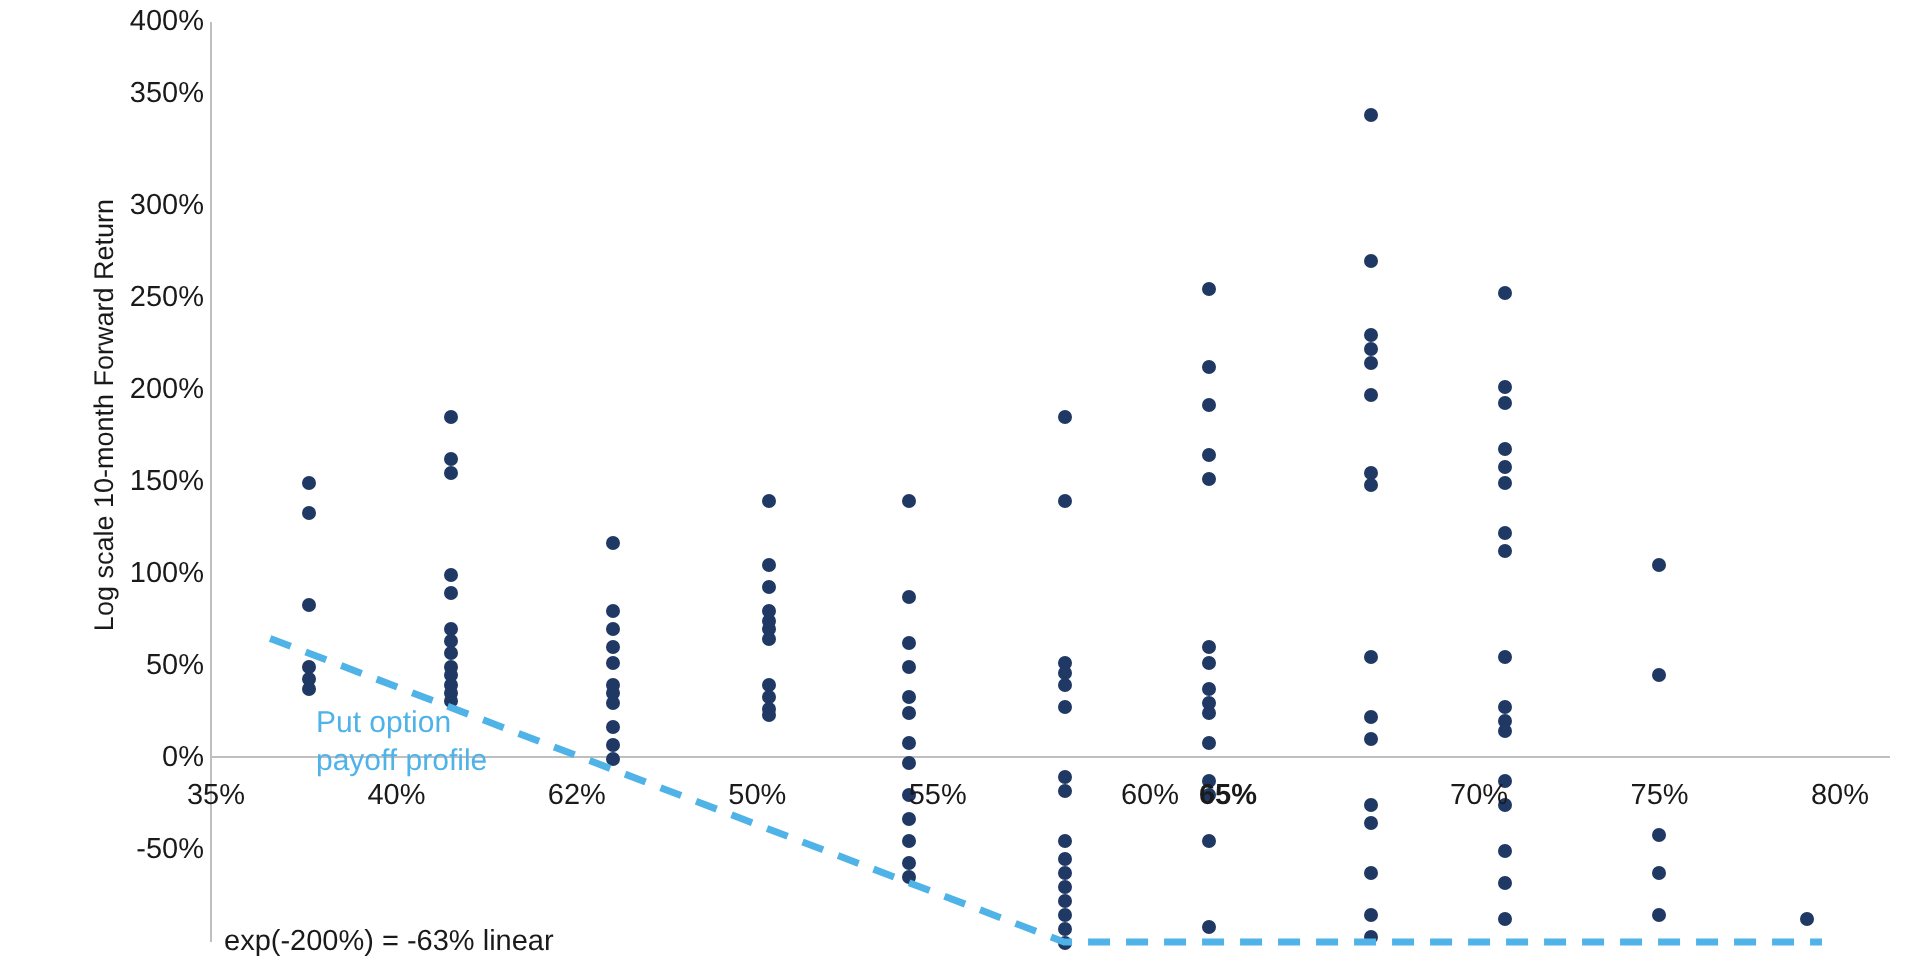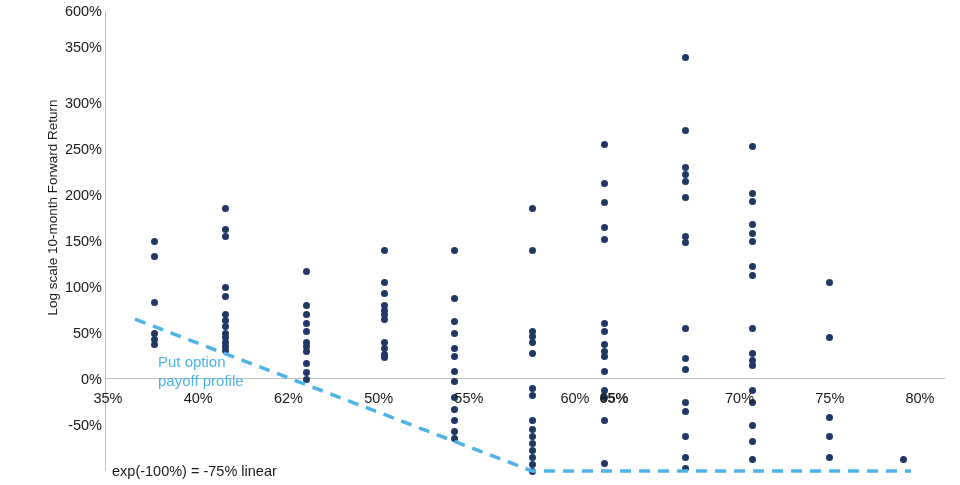--- a/index.html
+++ b/index.html
@@ -108,21 +108,21 @@
 
 <div id="chart-root">
 
 
   <div id="y-axis-title">Log scale 10-month Forward Return</div>
 
   <div id="y-axis-line"></div>
   <div id="x-axis-line"></div>
 
   <div id="y-tick-layer">
-      <div class="y-tick-label" style="top: 11px;">600%</div>
+      <div class="y-tick-label" style="top: 11px;">400%</div>
       <div class="y-tick-label" style="top: 47px;">350%</div>
       <div class="y-tick-label" style="top: 103px;">300%</div>
       <div class="y-tick-label" style="top: 149px;">250%</div>
       <div class="y-tick-label" style="top: 195px;">200%</div>
       <div class="y-tick-label" style="top: 241px;">150%</div>
       <div class="y-tick-label" style="top: 287px;">100%</div>
       <div class="y-tick-label" style="top: 333px;">50%</div>
       <div class="y-tick-label" style="top: 379px;">0%</div>
       <div class="y-tick-label" style="top: 425px;">-50%</div>
       <div class="y-tick-label" style="top: 497px; text-decoration: underline;">-100%</div>
@@ -256,21 +256,21 @@
       <div class="pt" style="left: 903.76px; top: 459.96px; background: rgb(31, 56, 100);"></div>
     </div>
 
   <svg id="payoff-line" width="960" height="485">
     <polyline id="payoff-poly" fill="none" stroke-width="3.5" stroke-dasharray="11,8" stroke-linecap="butt" points="135.06666666666666,319.20000000000005 532.0444444444445,471 910.9777777777778,471" stroke="#4fb3e8"></polyline>
   </svg>
 
   <div id="payoff-label" style="color: rgb(79, 179, 232);">Put option
 payoff profile</div>
 
-  <div id="footnote">exp(-100%) = -75% linear</div>
+  <div id="footnote">exp(-200%) = -63% linear</div>
 
 <div class="x-tick-label" style="left: 108px;">35%</div>
     <div class="x-tick-label" style="left: 198.222px;">40%</div>
     <div class="x-tick-label" style="left: 288.444px;">62%</div>
     <div class="x-tick-label" style="left: 378.667px;">50%</div>
     <div class="x-tick-label" style="left: 468.889px;">55%</div>
     <div class="x-tick-label" style="left: 575px;">60%</div>
     <div class="x-tick-label" style="left: 614px; font-weight: bold;">65%</div>
     <div class="x-tick-label" style="left: 739.556px;">70%</div>
     <div class="x-tick-label" style="left: 829.778px;">75%</div>

